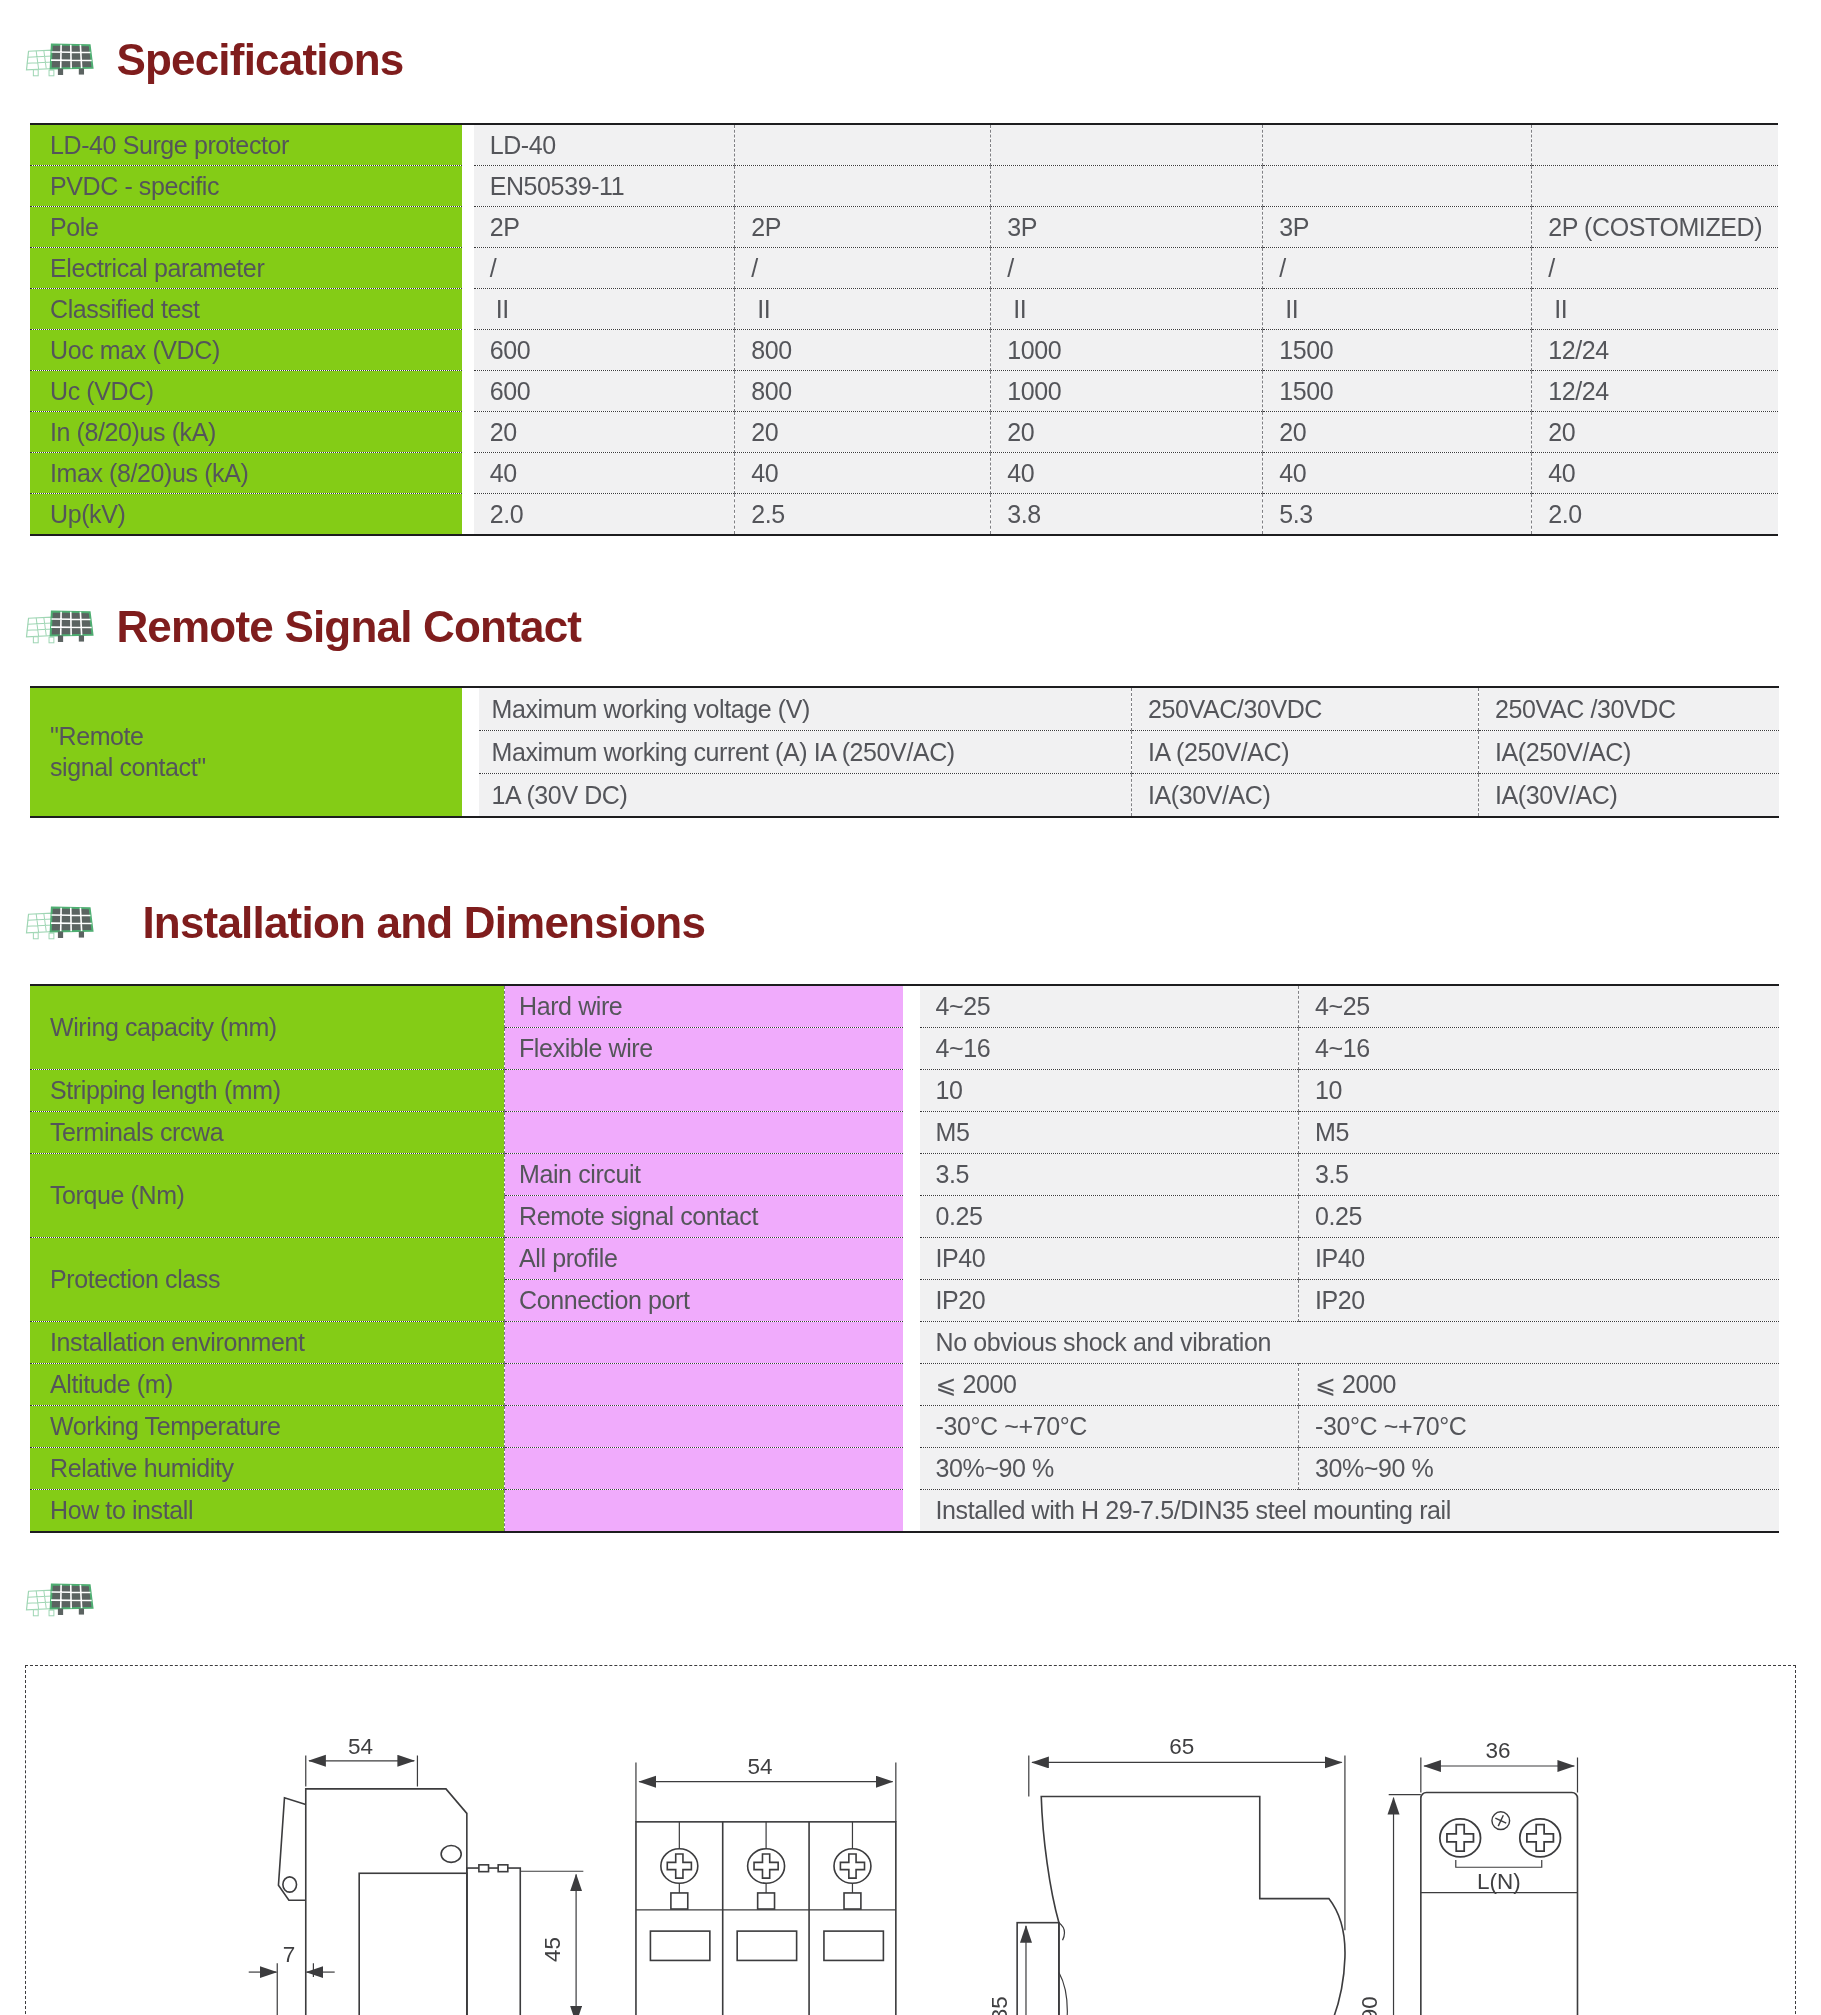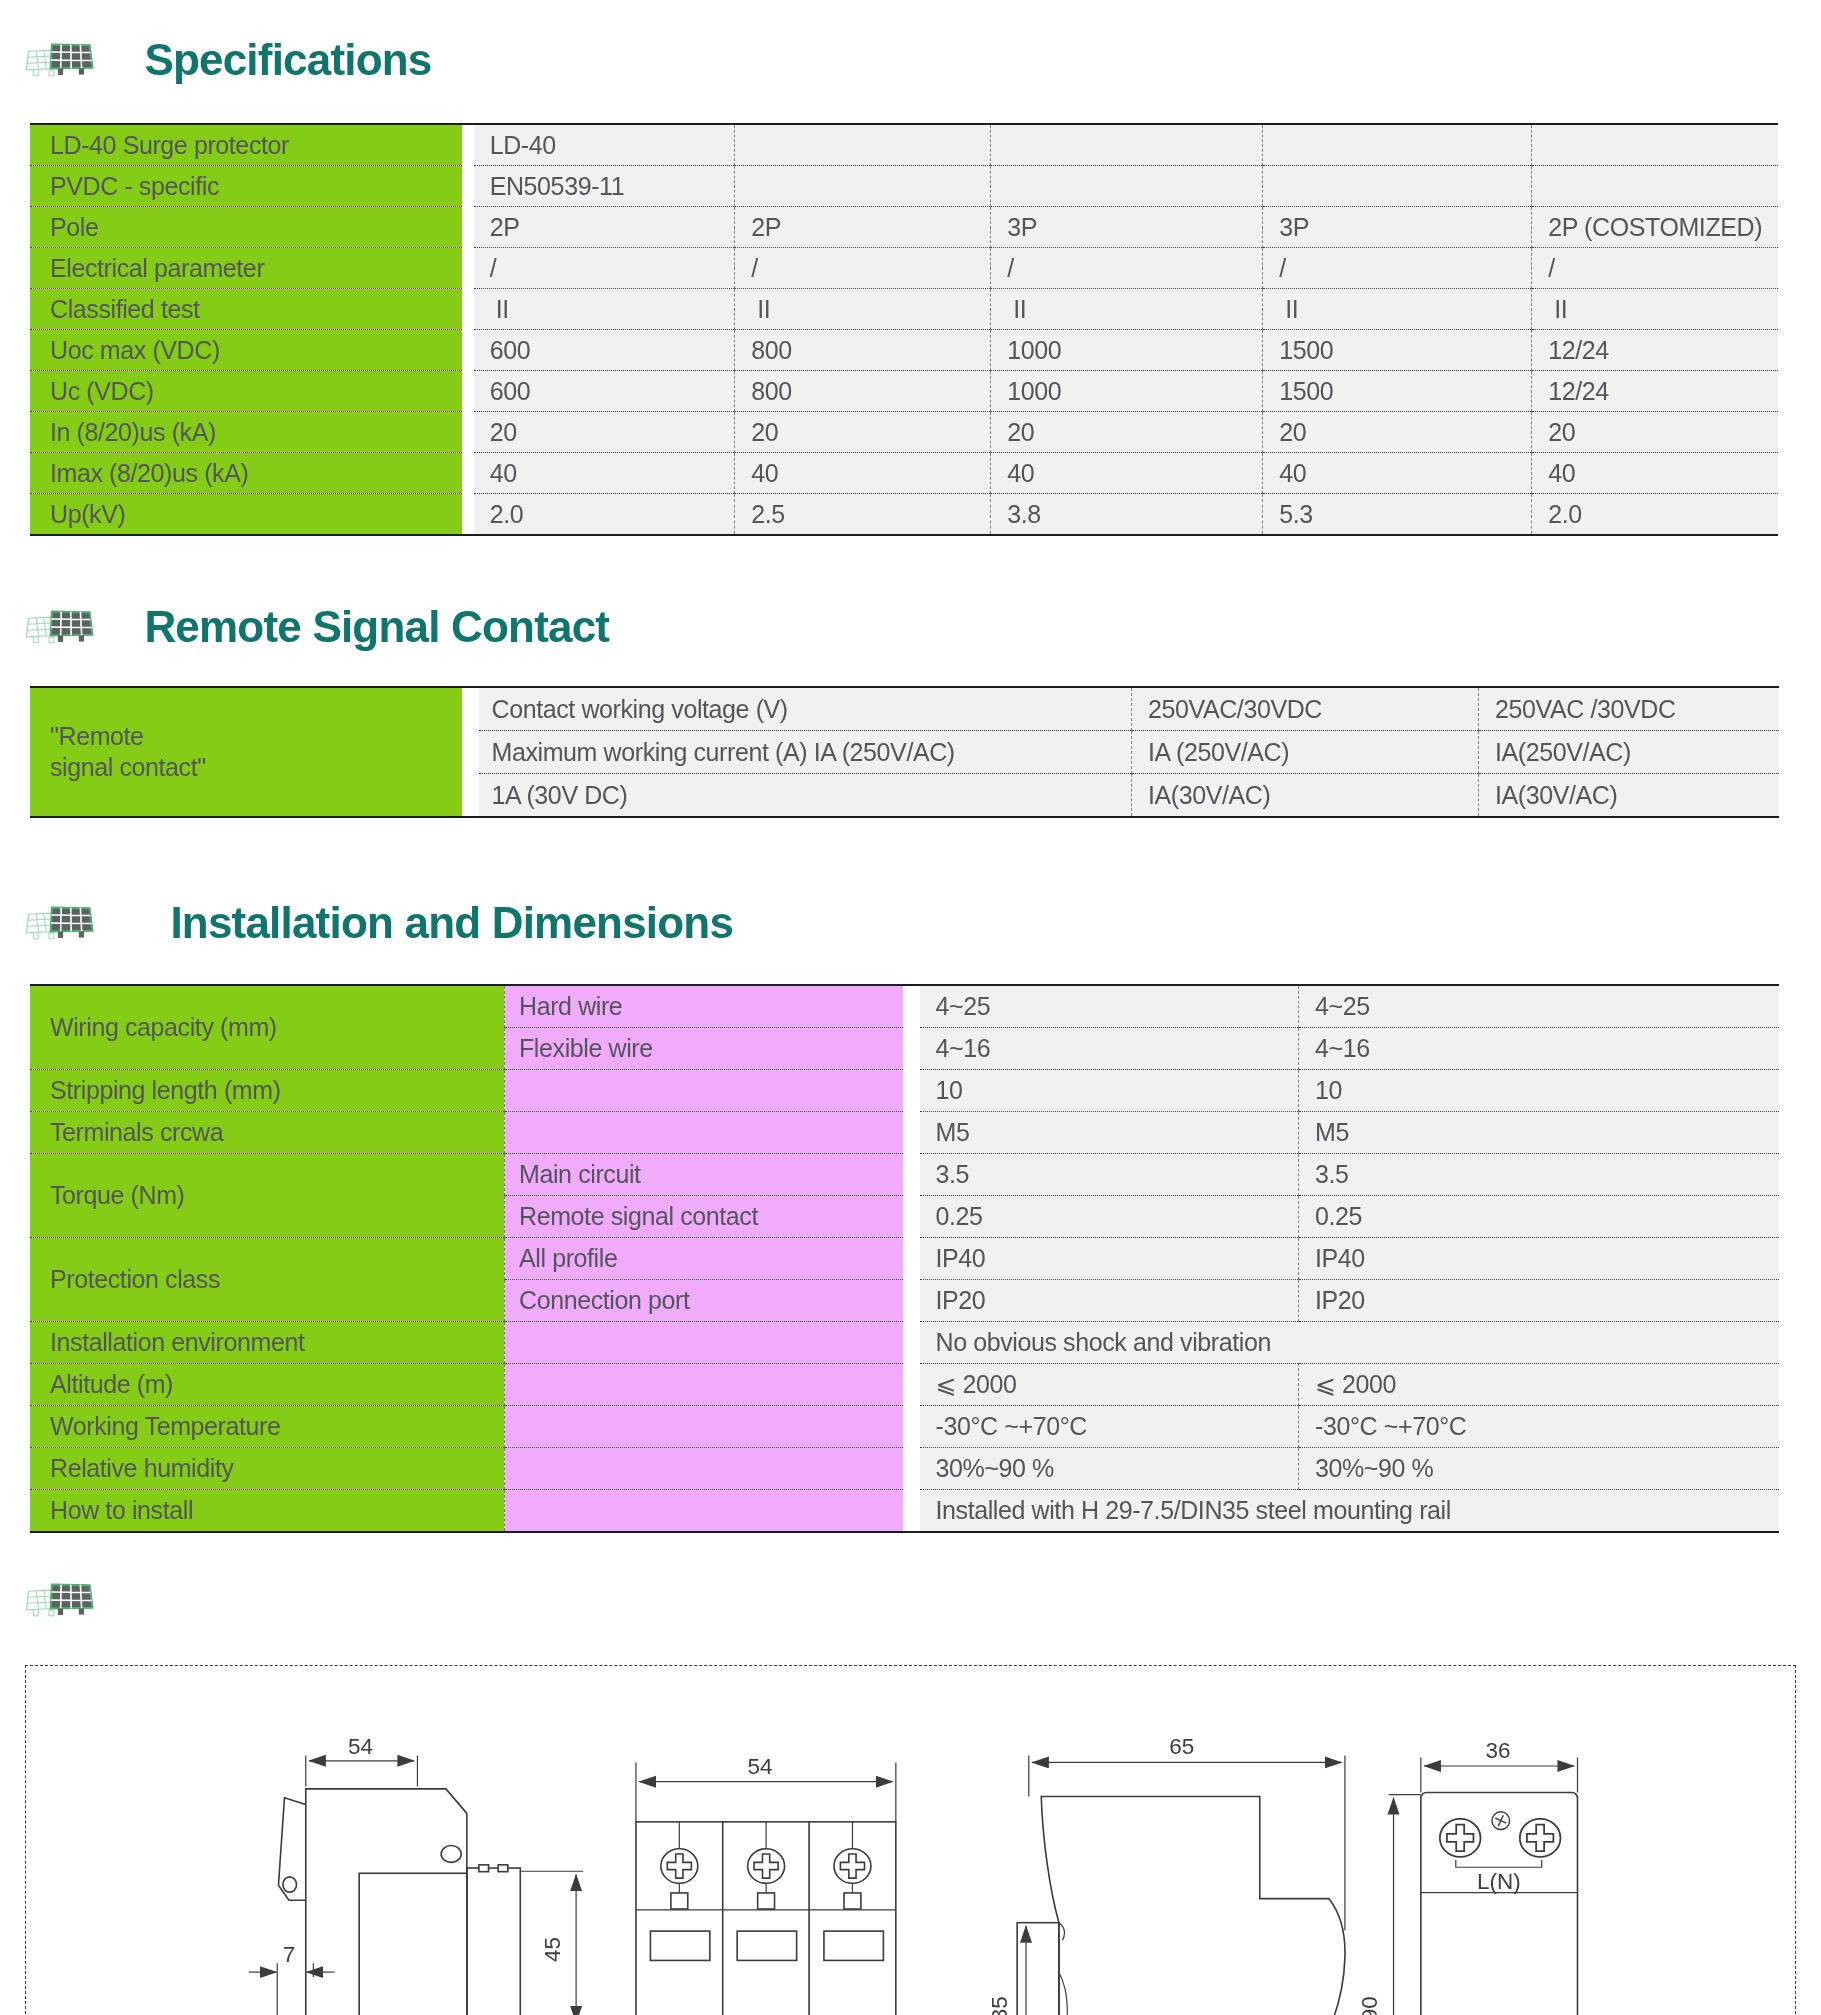--- a/index.html
+++ b/index.html
@@ -1,18 +1,18 @@
 <!DOCTYPE html>
 <html style="font-size:6.4px"><head>
 <meta charset="utf-8">
 <style>
   html,body{margin:0;padding:0;background:#ffffff;}
   body{width:1821px;height:2358px;position:relative;font-family:"Liberation Sans",sans-serif;color:#54555a;}
   .title-row{position:absolute;left:25.4px;display:flex;align-items:center;gap:22px;}
-  .title-text{font-size:44px;font-weight:700;color:#0f766e;letter-spacing:-0.8px;white-space:nowrap;margin-left:28px;}
+  .title-text{font-size:44px;font-weight:700;color:#7f1d1d;letter-spacing:-0.8px;white-space:nowrap;}
   table{border-collapse:collapse;table-layout:fixed;position:absolute;left:30px;border-top:2.8px solid #1d1d1f;border-bottom:2.8px solid #1d1d1f;}
   td{font-size:25px;letter-spacing:-0.4px;color:#54555a;vertical-align:middle;border-bottom:1.6px dotted #3a3a3c;overflow:hidden;white-space:nowrap;}
   tr:last-child td{border-bottom:none;}
   td.lbl{background:#84cc16;padding-left:20px;}
   td.sub{background:#f0abfc;padding-left:14.5px;border-left:1.2px dashed #77787b;}
   td.gap{background:#ffffff;border:none;padding:0;}
   td.val{background:#f1f1f2;padding-left:16px;}
   td.dv{border-left:1.2px dashed #808084;}
   .spec td{height:38px;}
   .remote td{height:40px;}
@@ -158,21 +158,21 @@
       <col style="width:16.5px">
       <col style="width:653px">
       <col style="width:347px">
       <col style="width:300px">
     </colgroup>
   <tbody>
       <tr>
     <td class="lbl grouplbl" rowspan="3">"Remote
 signal contact"</td>
     <td class="gap" rowspan="3"></td>
-    <td class="val" style="padding-left:13px">Contact working voltage (V)</td>
+    <td class="val" style="padding-left:13px">Maximum working voltage (V)</td>
     <td class="val dv">250VAC/30VDC</td>
     <td class="val dv">250VAC /30VDC</td>
   </tr>
   <tr>
     <td class="val" style="padding-left:13px">Maximum working current (A) IA (250V/AC)</td>
     <td class="val dv">IA (250V/AC)</td>
     <td class="val dv">IA(250V/AC)</td>
   </tr>
   <tr>
     <td class="val" style="padding-left:13px">1A (30V DC)</td>

